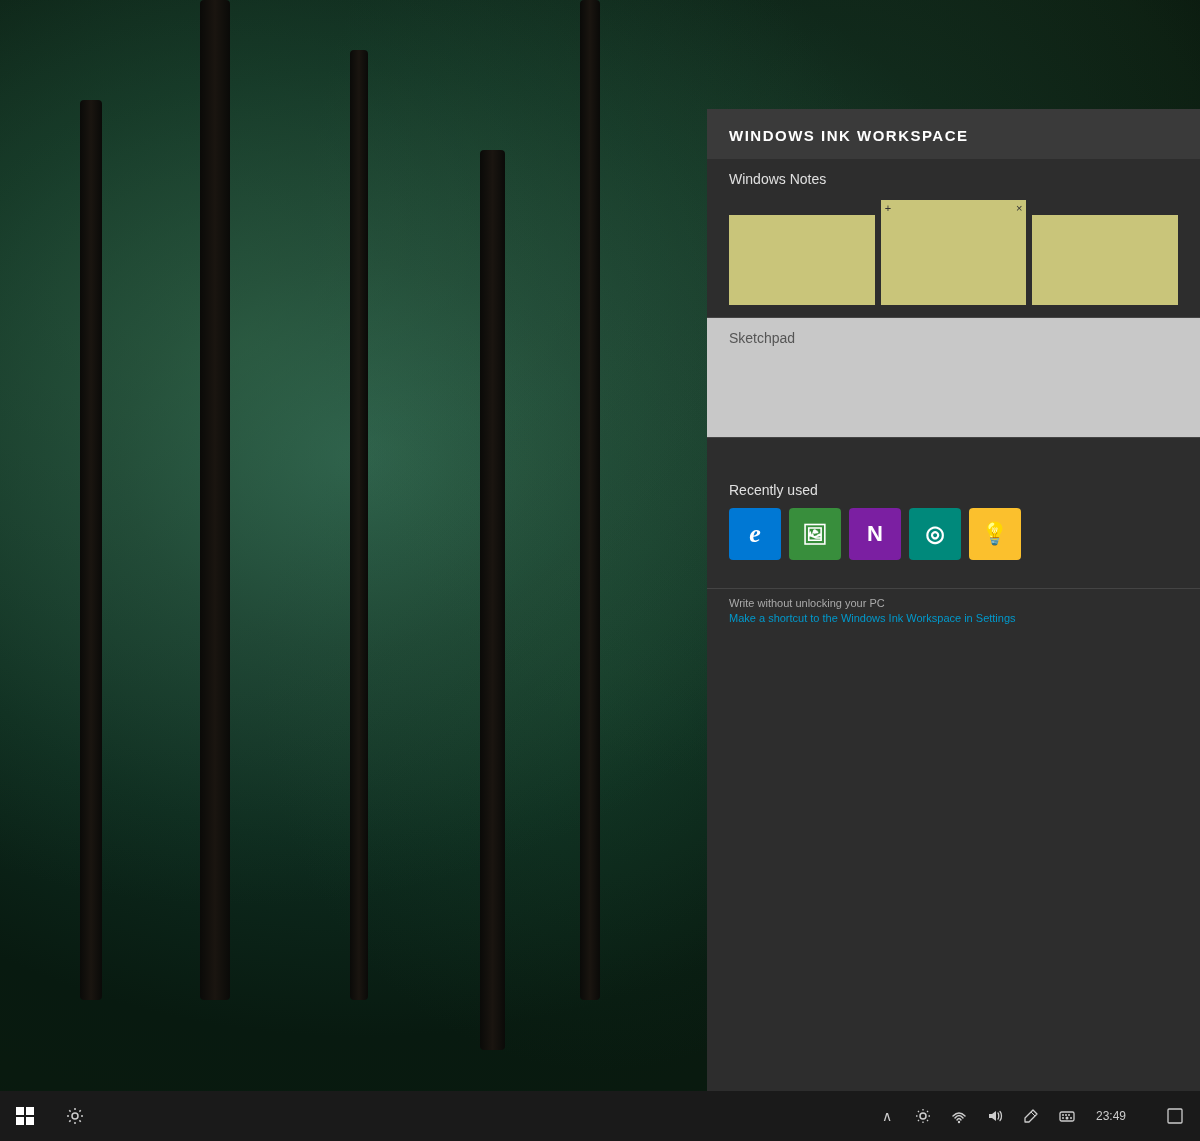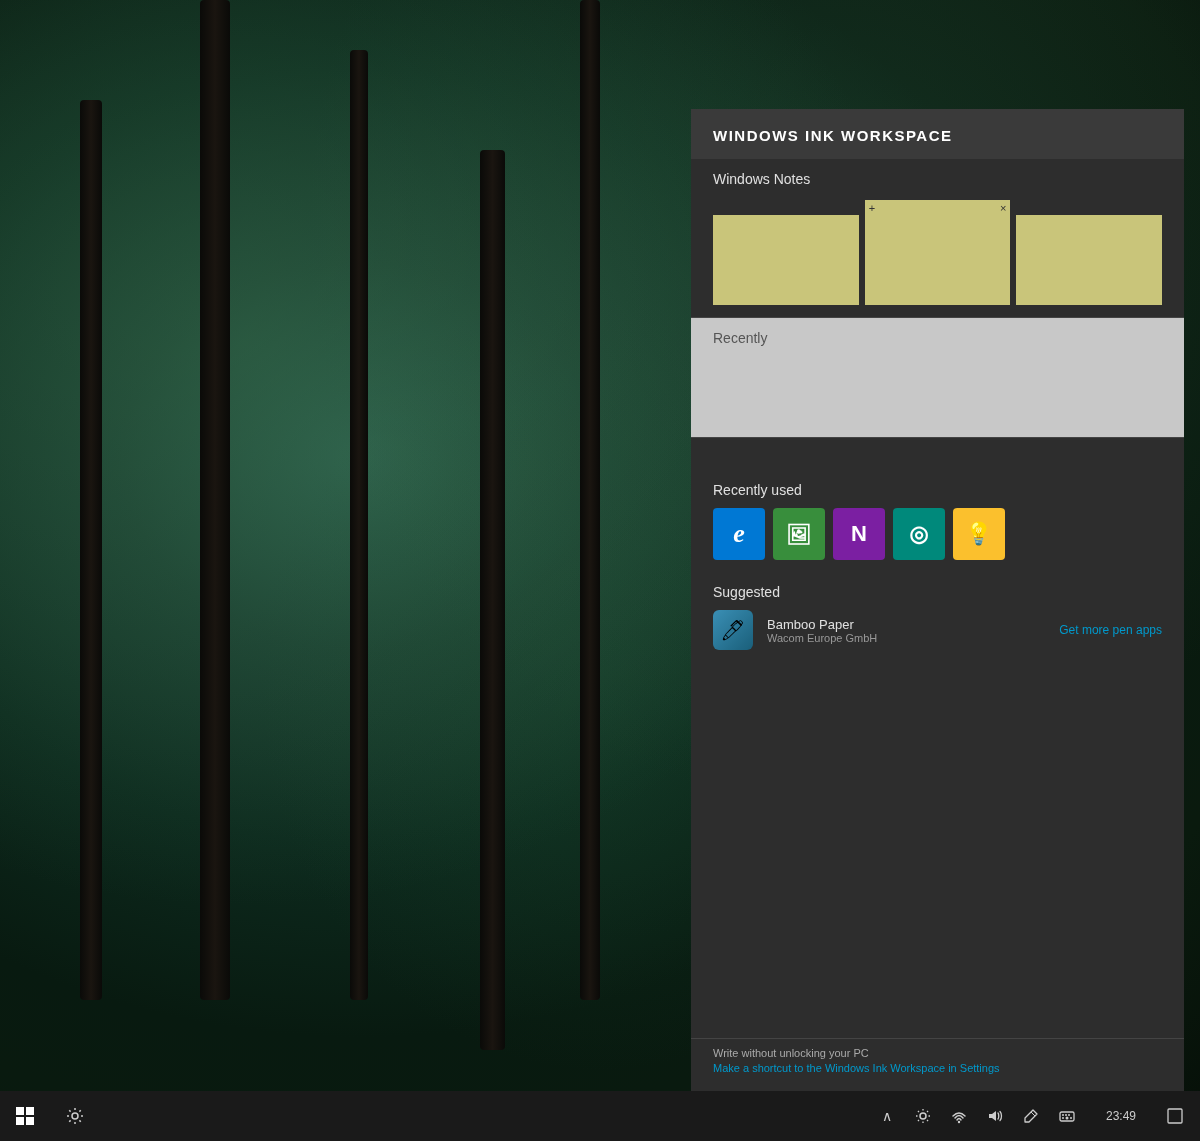--- a/index.html
+++ b/index.html
@@ -81,21 +81,21 @@
       display: flex;
       align-items: center;
       justify-content: center;
       color: #ccc;
       font-size: 14px;
       cursor: pointer;
     }
     .taskbar-clock {
       display: flex;
       flex-direction: column;
-      align-items: center;
+      align-items: flex-start;
       justify-content: center;
       color: #ccc;
       font-size: 12px;
       padding: 0 10px;
       height: 50px;
       cursor: pointer;
       min-width: 70px;
     }
     .taskbar-notif {
       width: 34px;
@@ -103,21 +103,21 @@
       display: flex;
       align-items: center;
       justify-content: center;
       color: #ccc;
       cursor: pointer;
     }
 
     
     .ink-panel {
       position: absolute;
-      right: 16px;
+      right: 0;
       top: 109px;
       width: 493px;
       bottom: 50px;
       background: #2d2d2d;
       display: flex;
       flex-direction: column;
       z-index: 5;
       overflow: hidden;
     }
 
@@ -339,21 +339,21 @@
           <span style="cursor:pointer;">+</span>
           <span style="cursor:pointer;">×</span>
         </div>
       </div>
       <div class="sticky-note" style="height:90px; margin-top:15px;">
       </div>
     </div>
   </div>
 
   <div class="section sketchpad-section">
-    <div class="sketchpad-label">Recently</div>
+    <div class="sketchpad-label">Sketchpad</div>
   </div>
 
 
   <div class="recently-used-section">
     <div class="section-header">Recently used</div>
     <div class="app-icons-row">
       <div class="app-icon-box app-icon-edge">
         <span style="font-family:serif;font-style:italic;font-size:26px;">e</span>
       </div>
       <div class="app-icon-box app-icon-photos">
@@ -364,33 +364,20 @@
       </div>
       <div class="app-icon-box app-icon-cortana">
         <span style="font-size:22px;">◎</span>
       </div>
       <div class="app-icon-box app-icon-ideas">
         <span style="font-size:22px;">💡</span>
       </div>
     </div>
   </div>
 
-  <div class="suggested-section">
-    <div class="section-header">Suggested</div>
-    <div class="suggested-app-row">
-      <div class="suggested-app-icon">
-        <span style="font-size:20px;">🖊</span>
-      </div>
-      <div class="suggested-app-info">
-        <div class="suggested-app-name">Bamboo Paper</div>
-        <div class="suggested-app-maker">Wacom Europe GmbH</div>
-      </div>
-      <a class="get-more-link">Get more pen apps</a>
-    </div>
-  </div>
 
   <div class="footer-links">
     <span class="footer-link">Write without unlocking your PC</span>
     <span class="footer-link" style="color:#0099cc;cursor:pointer;">Make a shortcut to the Windows Ink Workspace in Settings</span>
   </div>
 
 </div>
 
 <div class="taskbar">
   <div class="taskbar-start">

